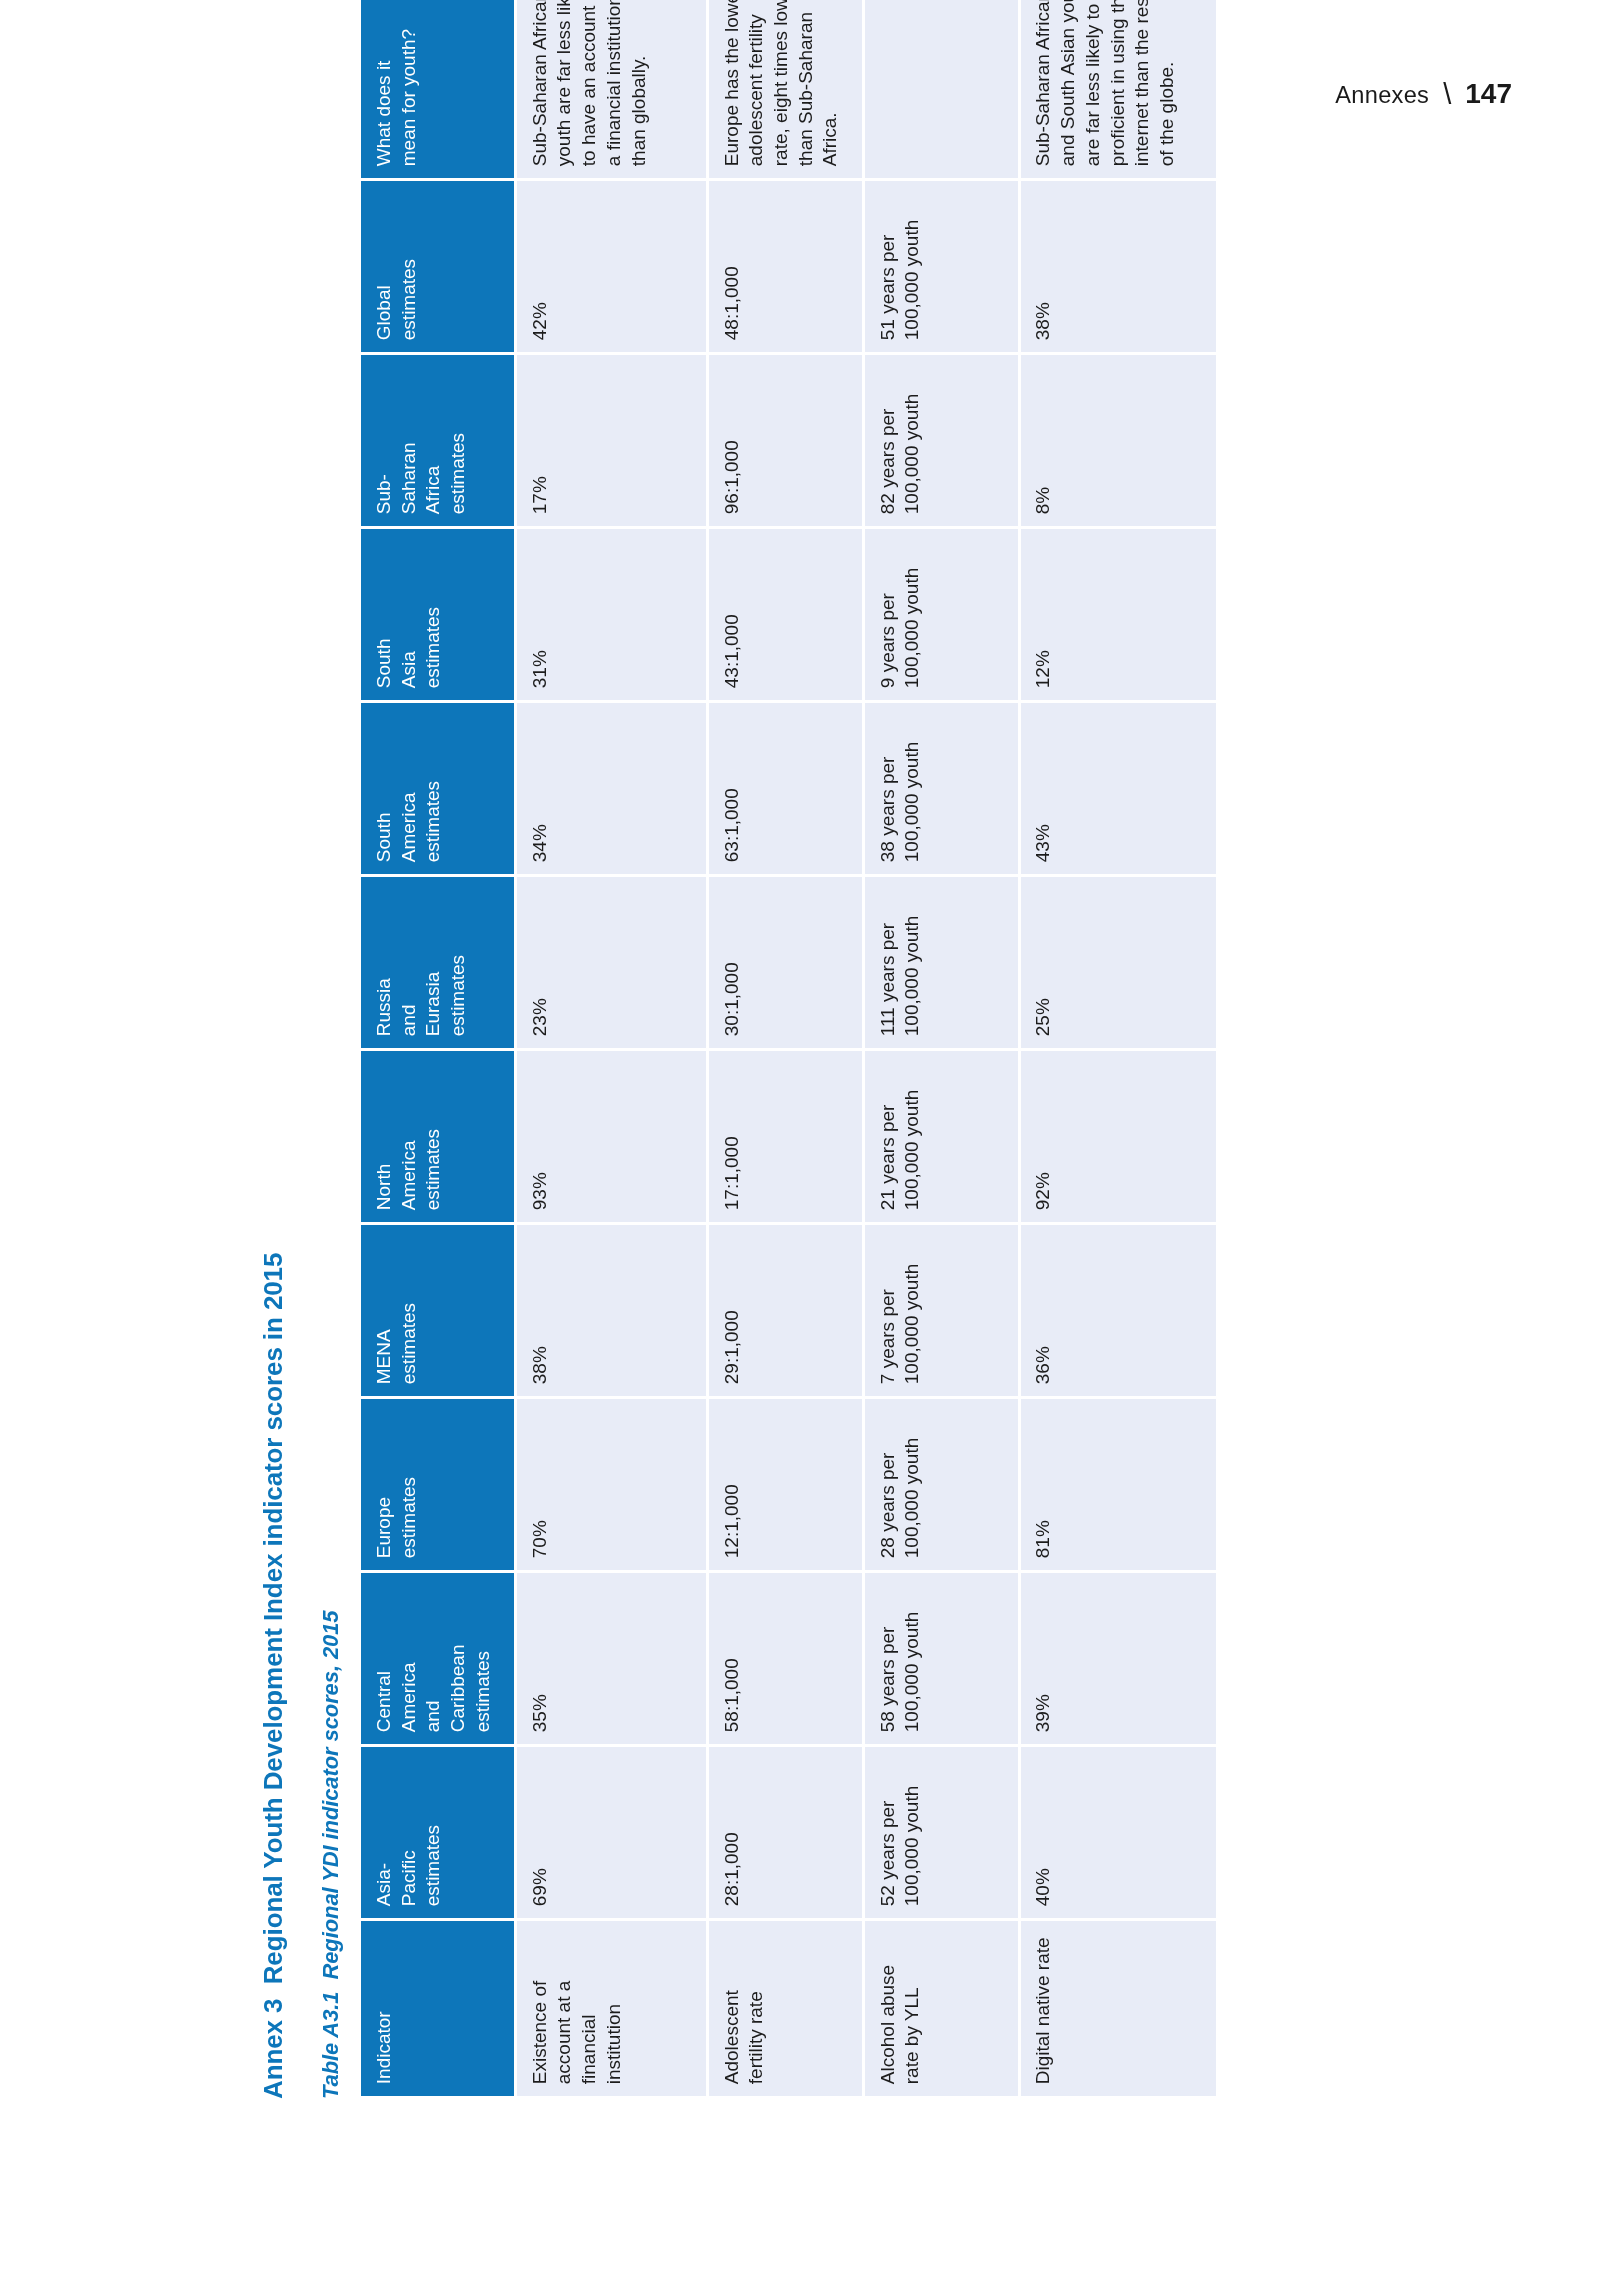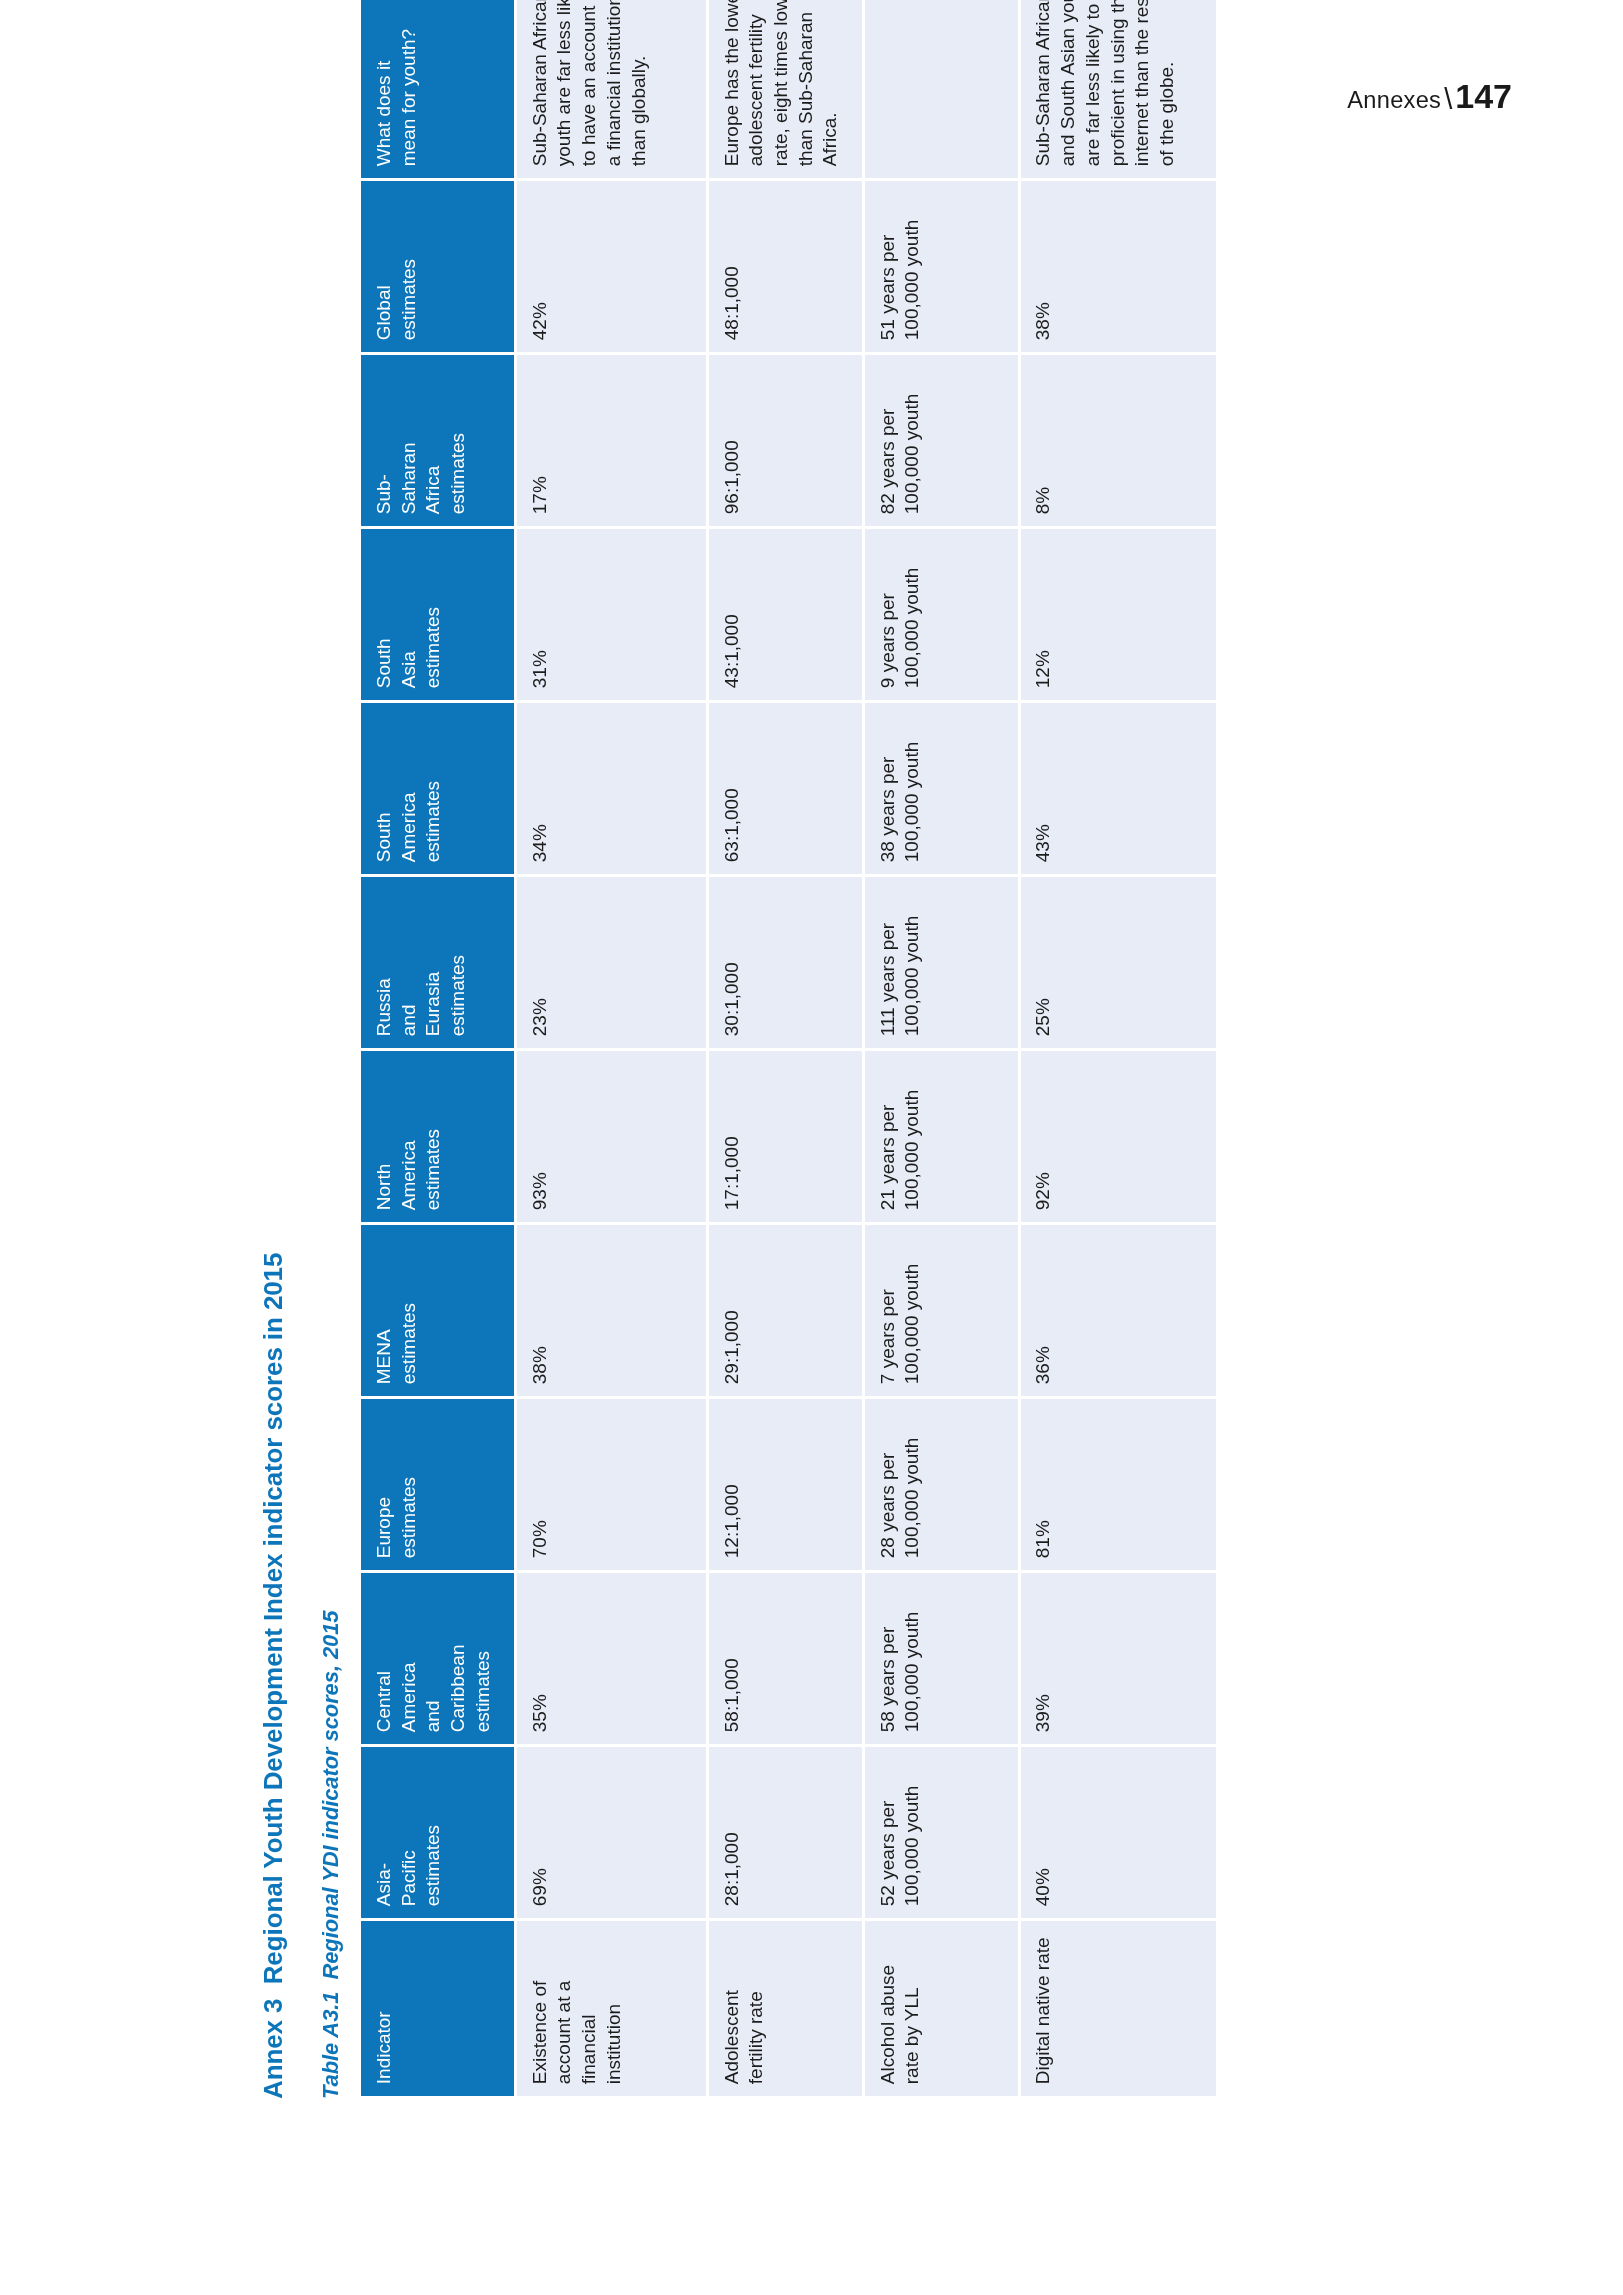--- a/index.html
+++ b/index.html
@@ -15,35 +15,35 @@
     -webkit-font-smoothing: antialiased;
   }
 
   
   .running-head {
     position: absolute;
     top: 77px;
     right: 111px;
     display: flex;
     align-items: baseline;
-    gap: 3px;
+    gap: 14px;
     color: #1a1a1a;
   }
   .running-head .rh-label {
     font-size: 23.6px;
     font-weight: 300;
     letter-spacing: 0.3px;
   }
   .running-head .rh-slash {
     font-size: 29px;
     font-weight: 300;
     transform: translateY(1.3px);
   }
   .running-head .rh-page {
-    font-size: 34px;
+    font-size: 28px;
     font-weight: 700;
   }
 
   
   
   .rot-stage {
     position: absolute;
     top: 0;
     left: 0;
     width: 2295px;   

